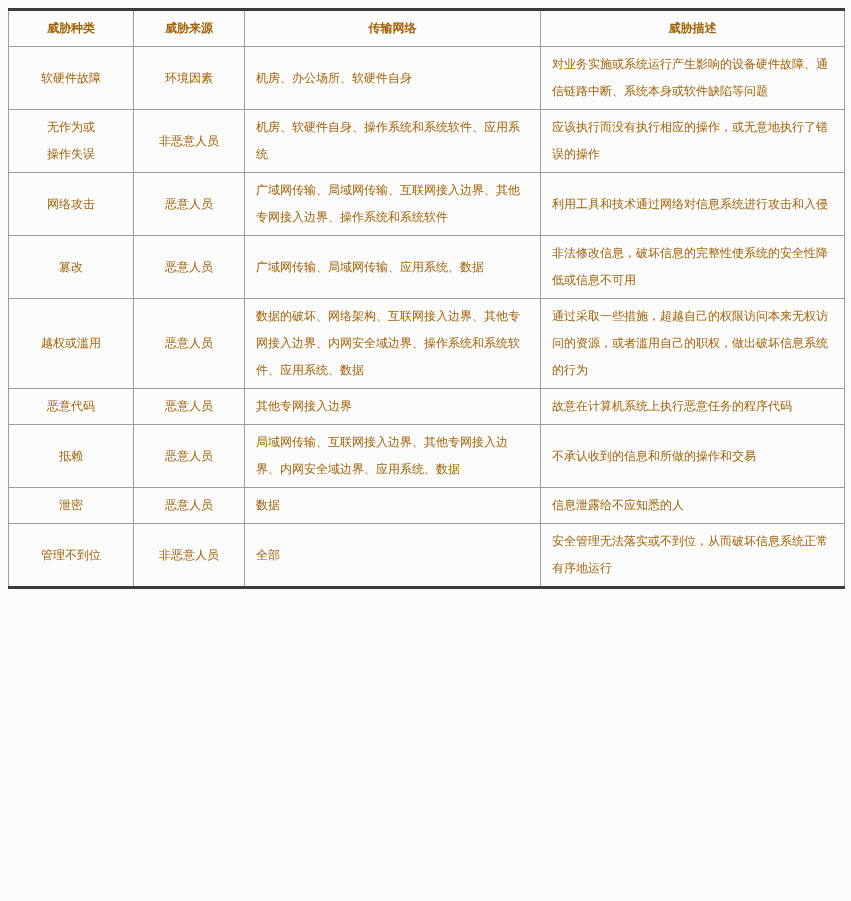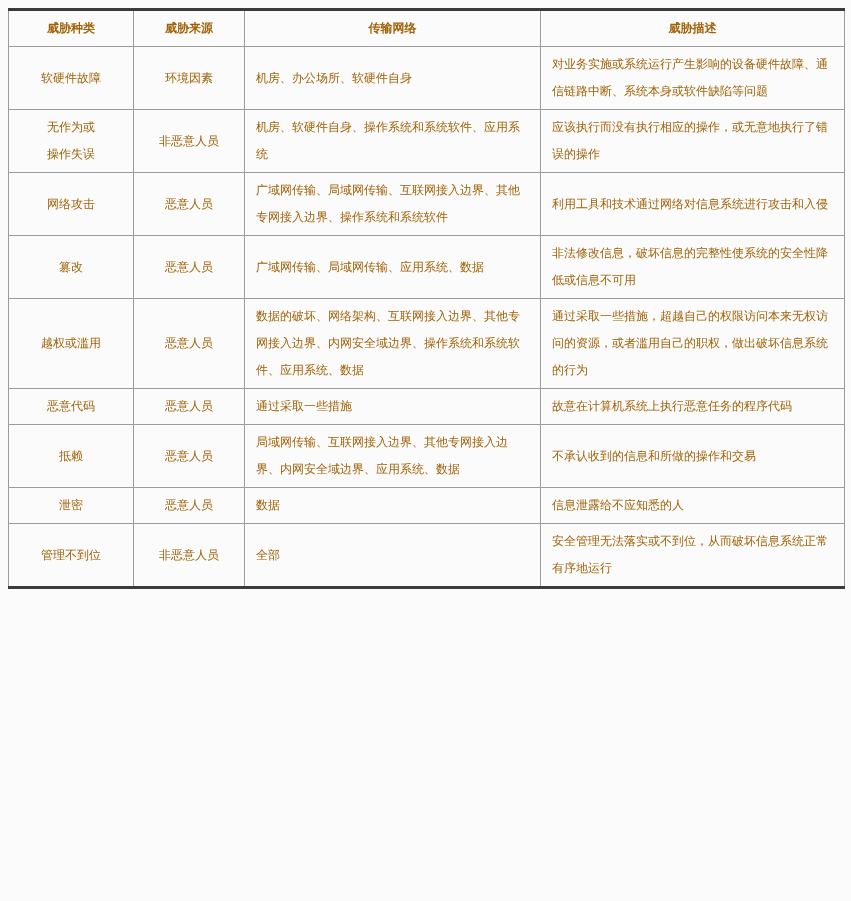--- a/index.html
+++ b/index.html
@@ -103,21 +103,21 @@
         </tr>
         <tr>
           <td class="col-type">越权或滥用</td>
           <td class="col-source">恶意人员</td>
           <td class="col-objects">数据的破坏、网络架构、互联网接入边界、其他专网接入边界、内网安全域边界、操作系统和系统软件、应用系统、数据</td>
           <td class="col-description">通过采取一些措施，超越自己的权限访问本来无权访问的资源，或者滥用自己的职权，做出破坏信息系统的行为</td>
         </tr>
         <tr>
           <td class="col-type">恶意代码</td>
           <td class="col-source">恶意人员</td>
-          <td class="col-objects">通过采取一些措施</td>
+          <td class="col-objects">其他专网接入边界</td>
           <td class="col-description">故意在计算机系统上执行恶意任务的程序代码</td>
         </tr>
         <tr>
           <td class="col-type">抵赖</td>
           <td class="col-source">恶意人员</td>
           <td class="col-objects">局域网传输、互联网接入边界、其他专网接入边界、内网安全域边界、应用系统、数据</td>
           <td class="col-description">不承认收到的信息和所做的操作和交易</td>
         </tr>
         <tr>
           <td class="col-type">泄密</td>

